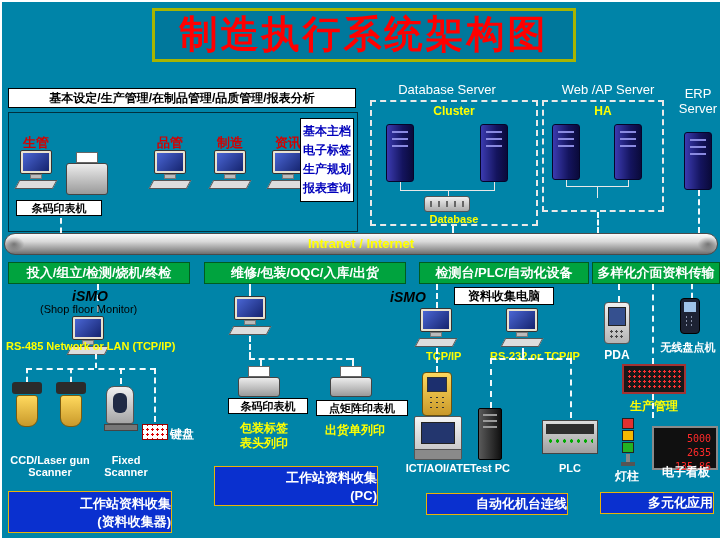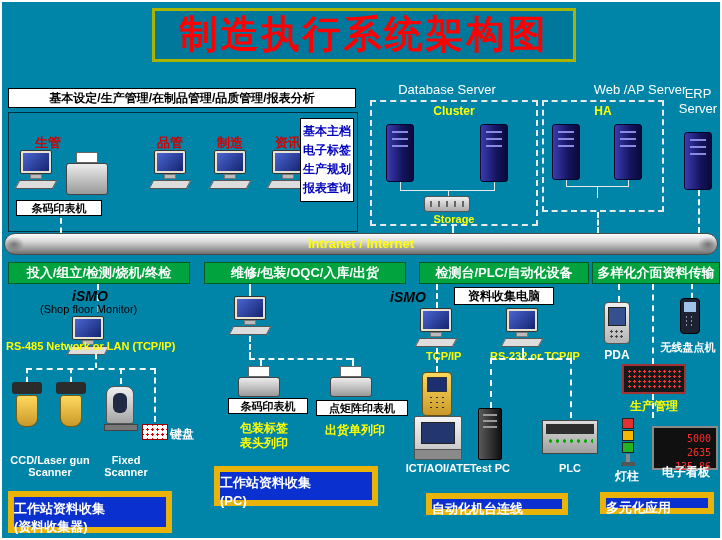--- a/index.html
+++ b/index.html
@@ -46,22 +46,22 @@
       radial-gradient(ellipse 16px 11px at calc(100% - 9px) 50%, rgba(0,0,0,.40), transparent 65%),
       linear-gradient(180deg,#fbfbfb 0%,#d9d9d9 38%,#8f8f8f 82%,#6e6e6e 100%);
     color:#ffff00;font-weight:bold;font-size:13px;line-height:20px;text-align:center;
   }
   
   .gbanner{
     position:absolute;top:260px;height:22px;background:#00a33e;border:1px solid #005c20;box-sizing:border-box;
     color:#fff;font-weight:bold;font-size:13px;line-height:20px;text-align:center;white-space:nowrap;
   }
   .bbanner{
-    position:absolute;background:#0a30cf;border:6px solid #eab308;box-sizing:border-box;
-    color:#fff;font-weight:bold;font-size:13px;text-align:left;
+    position:absolute;background:#0a30cf;border:1px solid #eab308;box-sizing:border-box;
+    color:#fff;font-weight:bold;font-size:13px;text-align:right;
   }
   .bbanner div{line-height:18px;white-space:nowrap;}
   .bbanner.one{line-height:20px;white-space:nowrap;}
   
   .dv{position:absolute;width:0;border-left:2px dashed rgba(255,255,255,.95);}
   .dh{position:absolute;height:0;border-top:2px dashed rgba(255,255,255,.95);}
   .wire{position:absolute;background:#e8e8e8;}
   
   .pc{position:absolute;width:44px;}
   .pc-mon{width:32px;height:24px;background:#e8e2d0;border:1px solid #333;border-radius:2px;padding:2px;margin:0 auto;box-sizing:border-box;}
@@ -115,26 +115,26 @@
 </style>
 </head>
 <body>
 
 <div class="stage">
 
   <div class="title">制造执行系统架构图</div>
 
   <div class="modules">基本设定/生产管理/在制品管理/品质管理/报表分析</div>
   <div class="toplabel" style="left:388px;top:80px;width:114px;">Database Server</div>
-  <div class="toplabel" style="left:550px;top:80px;width:112px;margin-left:32px;">Web /AP Server</div>
+  <div class="toplabel" style="left:550px;top:80px;width:112px;">Web /AP Server</div>
   <div class="toplabel" style="left:672px;top:84px;width:48px;">ERP Server</div>
 
   <div class="officebox"></div>
 
-  <div class="dept" style="left:22px;top:132px;">生管</div>
+  <div class="dept" style="left:10px;top:132px;">生管</div>
   <div class="dept" style="left:144px;top:132px;">品管</div>
   <div class="dept" style="left:204px;top:132px;">制造</div>
   <div class="dept" style="left:262px;top:132px;">资讯</div>
 
   <div class="pc" style="left:12px;top:148px;">
       <div class="pc-mon">
         <div class="pc-scr"></div>
       </div>
       <div class="pc-stand"></div>
       <div class="pc-kb"></div>
@@ -183,21 +183,21 @@
   <div class="server" style="left:478px;top:122px;height:58px;">
       <div class="vents"></div>
     </div>
   <div class="wire" style="left:398px;top:180px;width:1px;height:8px;"></div>
   <div class="wire" style="left:492px;top:180px;width:1px;height:8px;"></div>
   <div class="wire" style="left:398px;top:188px;width:95px;height:1px;"></div>
   <div class="wire" style="left:446px;top:188px;width:1px;height:6px;"></div>
   <div class="storage" style="left:422px;top:194px;">
       <div class="slots"></div>
     </div>
-  <div class="ylbl" style="left:392px;top:211px;width:120px;font-size:11px;">Storage</div>
+  <div class="ylbl" style="left:392px;top:211px;width:120px;font-size:11px;">Database</div>
   <div class="dv" style="left:450px;top:224px;height:7px;"></div>
 
   <div class="dashbox" style="left:540px;top:98px;width:122px;height:112px;"></div>
   <div class="ylbl" style="left:540px;top:102px;width:122px;">HA</div>
   <div class="server" style="left:550px;top:122px;height:56px;">
       <div class="vents"></div>
     </div>
   <div class="server" style="left:612px;top:122px;height:56px;">
       <div class="vents"></div>
     </div>

